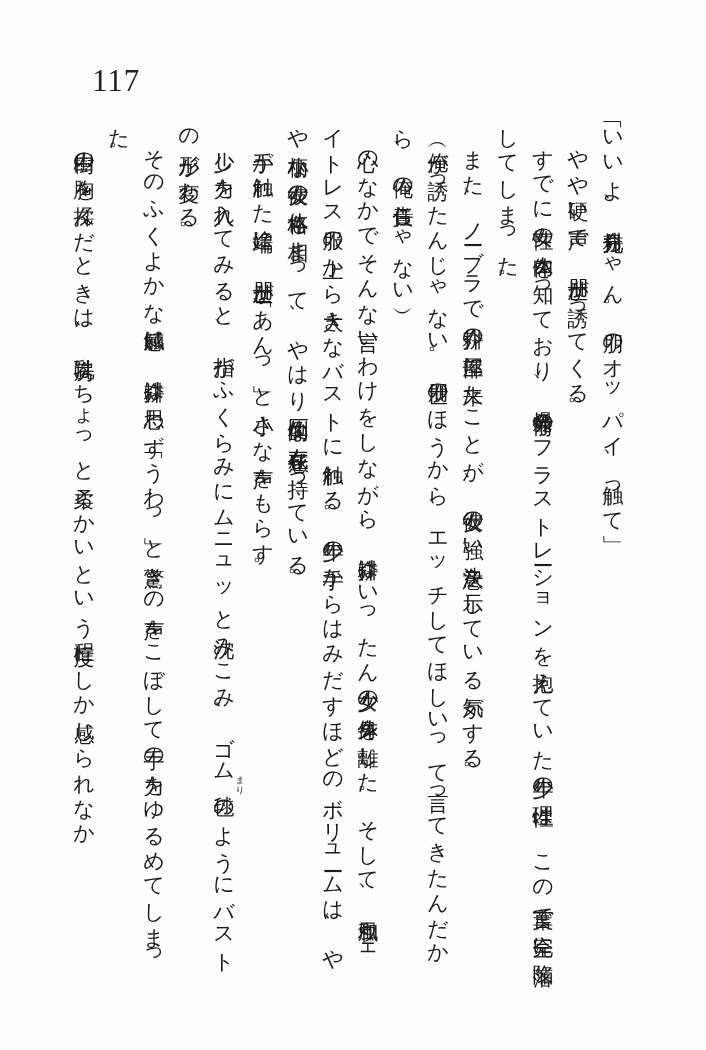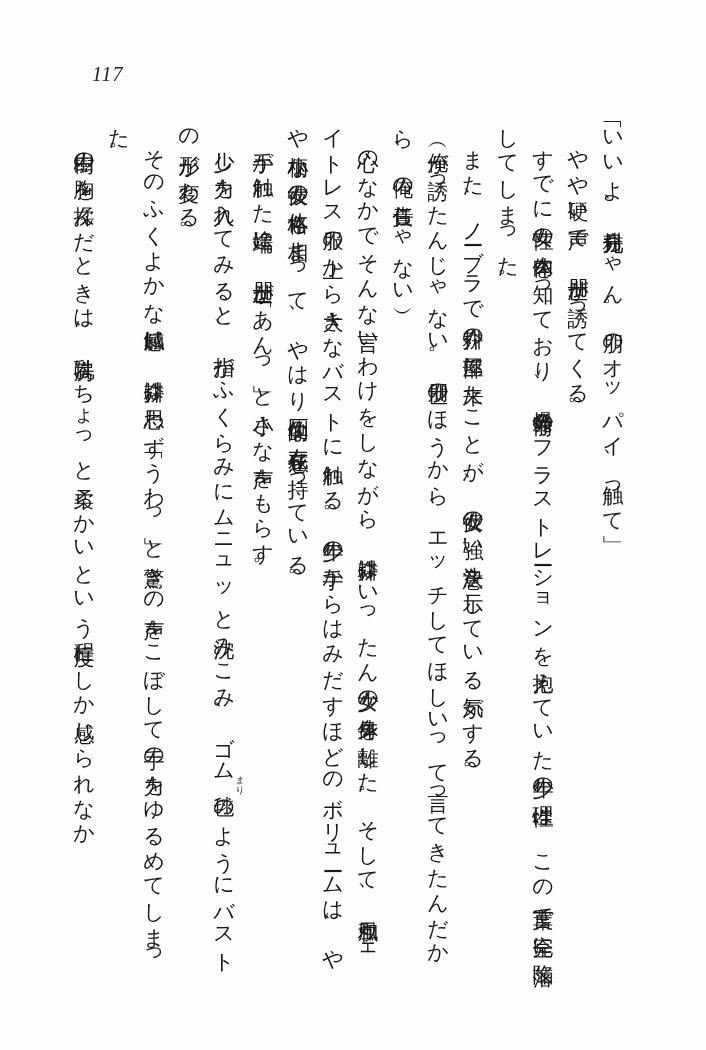--- a/index.html
+++ b/index.html
@@ -13,22 +13,21 @@
     height: 1050px;
     background: #fdfdfc;
     overflow: hidden;
     color: #1b1b1b;
     font-family: "DejaVu Serif", "Liberation Serif", serif;
   }
   .page-number {
     position: absolute;
     top: 63px;
     left: 92px;
-    font-size: 20px;
-    font-style: italic;
+    font-size: 31px;
     font-family: "Liberation Serif", "DejaVu Serif", serif;
     color: #222222;
     letter-spacing: 1px;
   }
   .body-text {
     position: absolute;
     top: 114px;
     right: 76px;
     height: 858px;
     writing-mode: vertical-rl;

